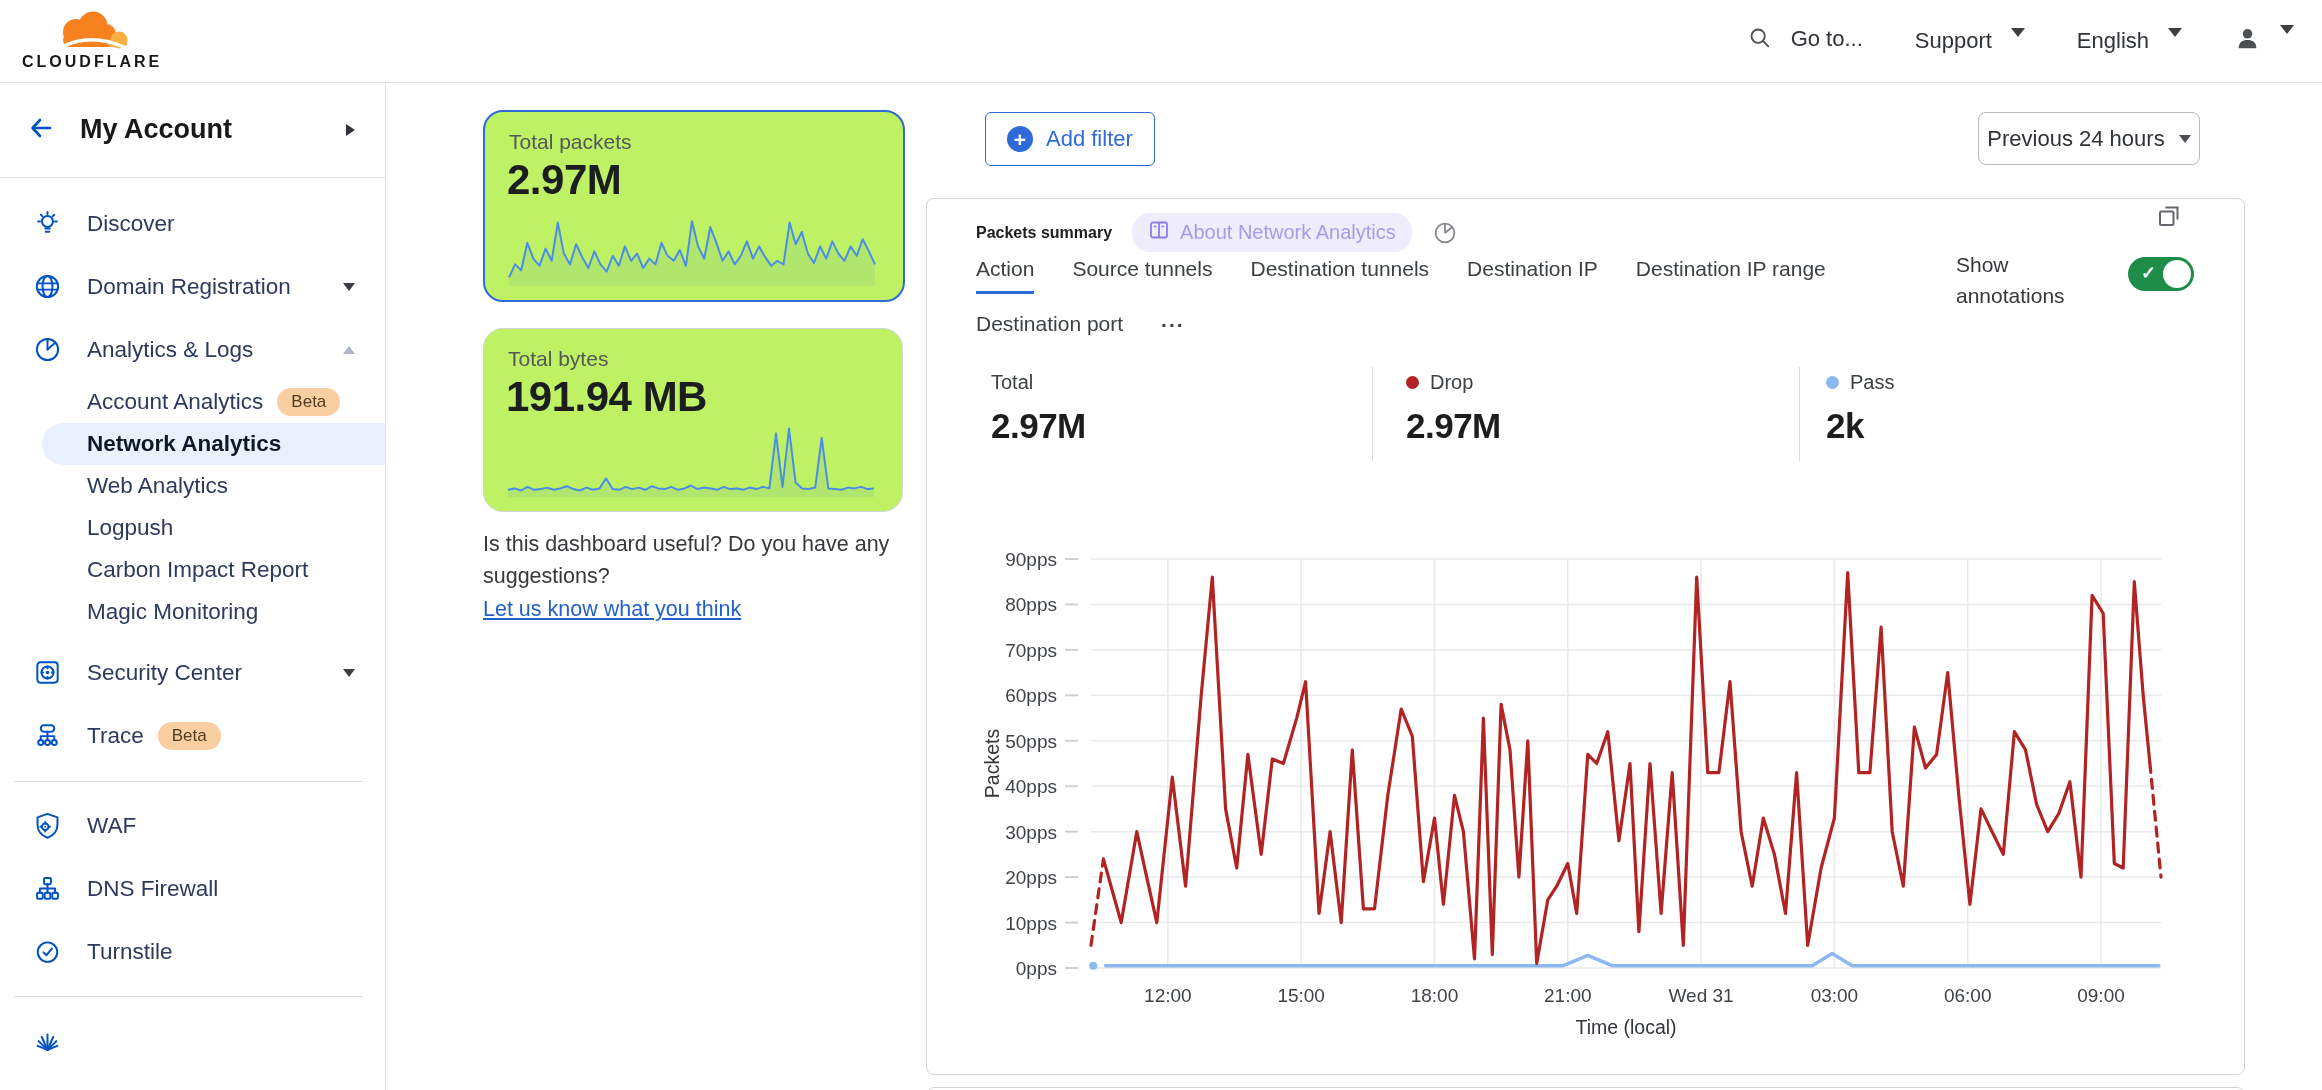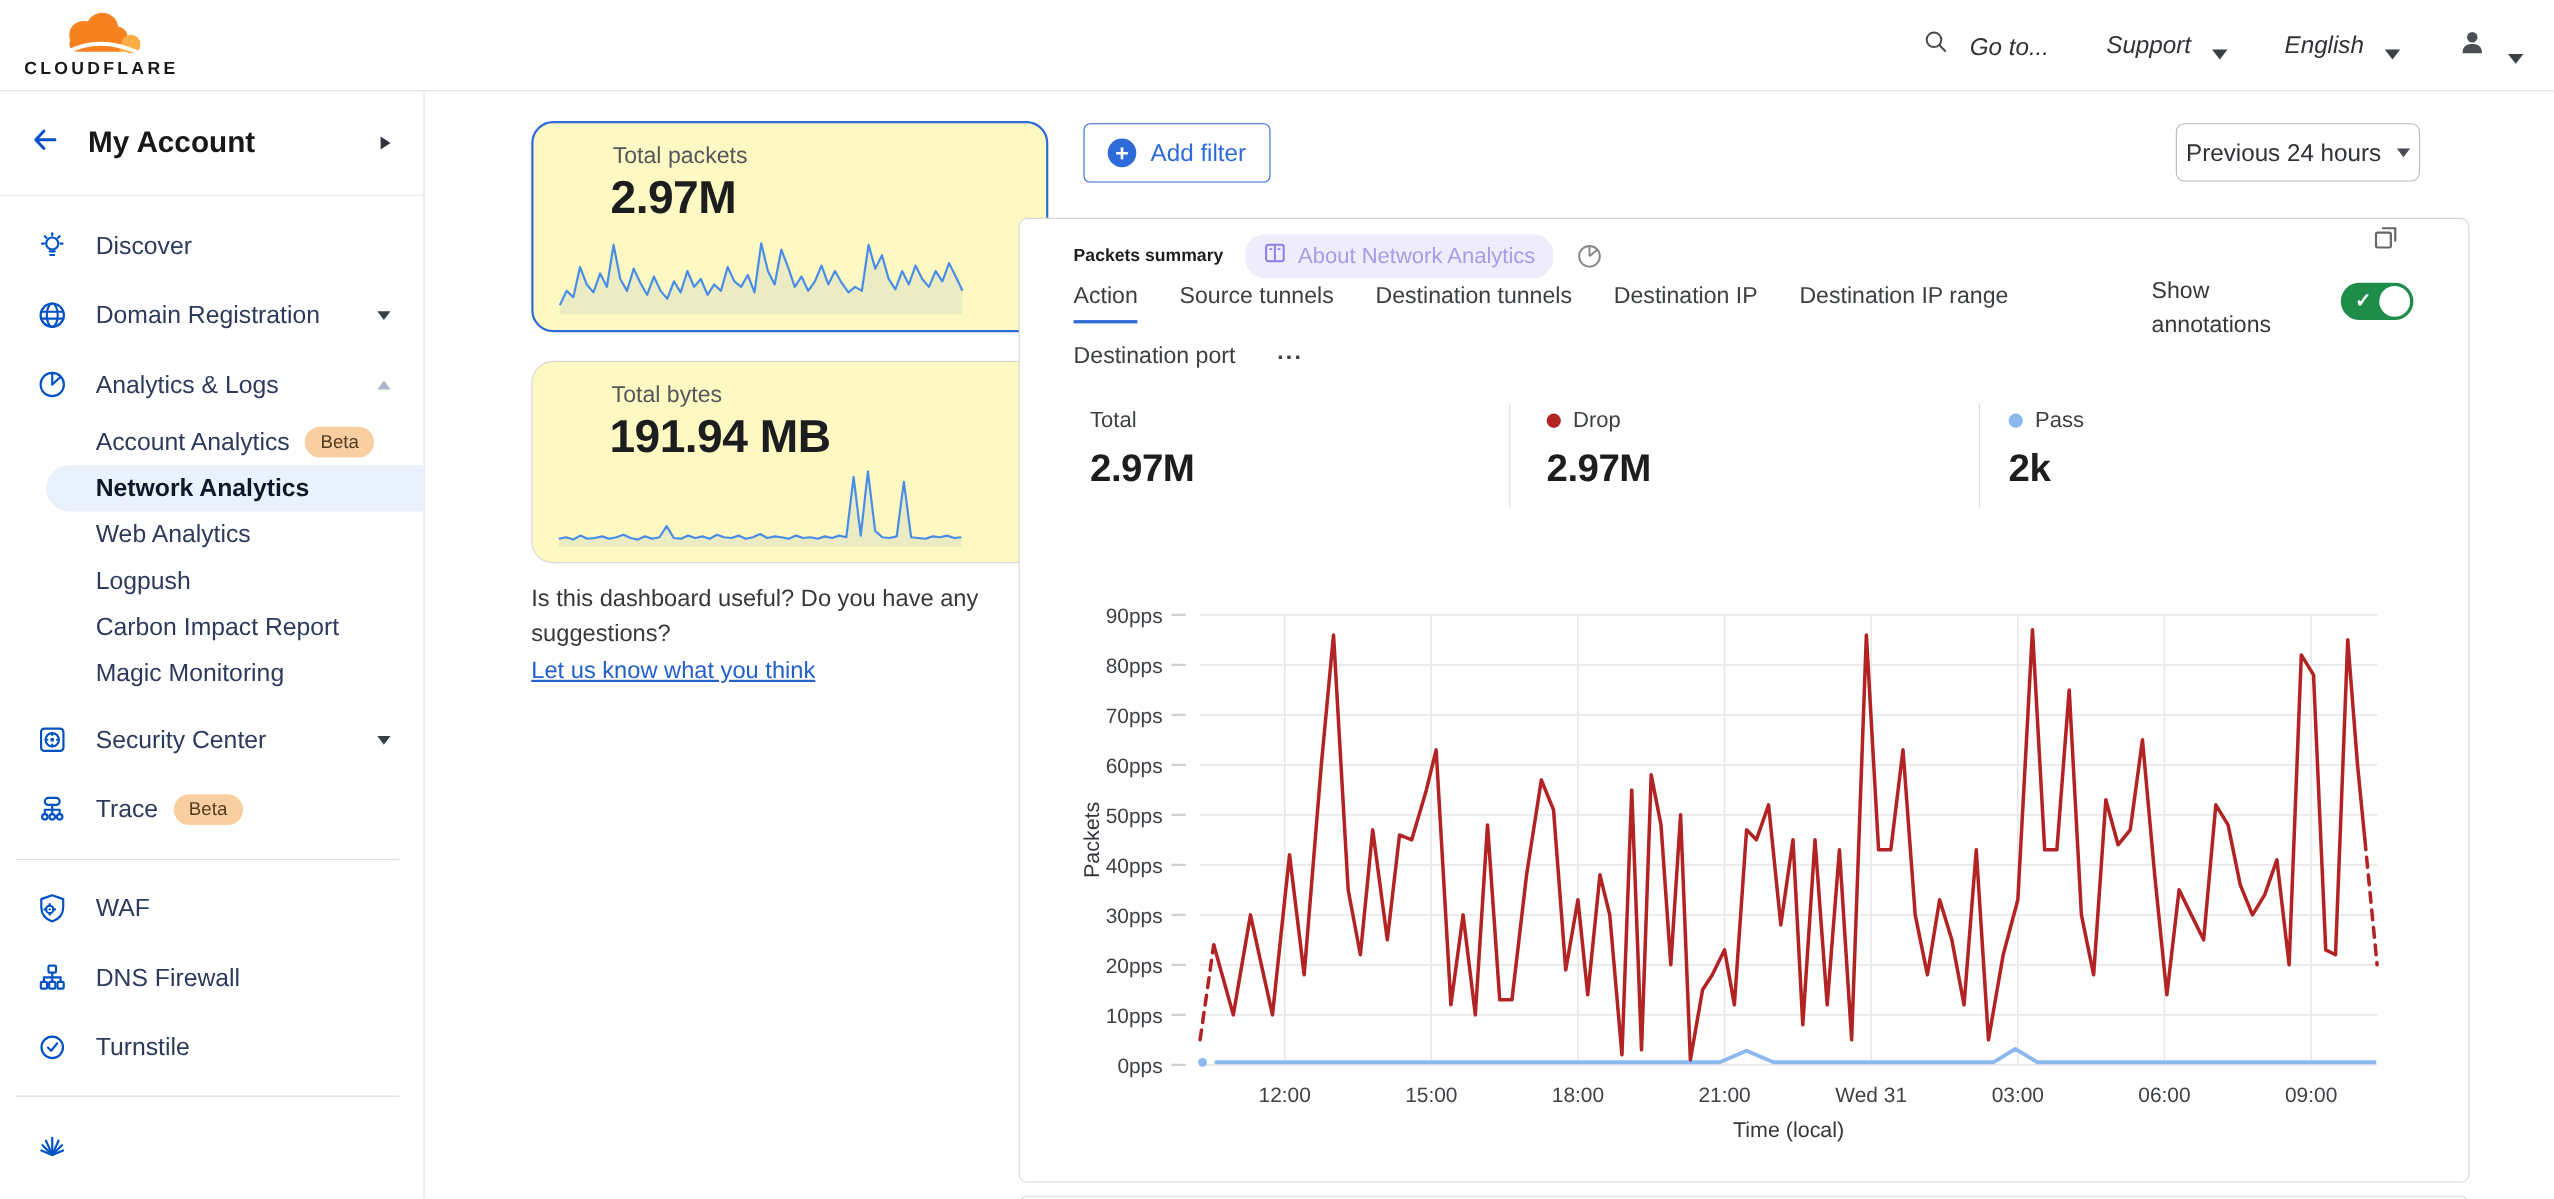--- a/index.html
+++ b/index.html
@@ -7,21 +7,21 @@
     width:2322px;height:1090px;position:relative;overflow:hidden;
     background:#ffffff;color:#222;
     font-family:"Liberation Sans", sans-serif;
   }
   
   .hdr{position:absolute;top:0;left:0;width:2322px;height:82px;background:#fff;
        border-bottom:1px solid #e3e3e3;display:flex;align-items:center;z-index:9;}
   .logo{margin-left:22px;display:flex;flex-direction:column;align-items:center;cursor:pointer;}
   .logo-text{font-size:16px;font-weight:bold;letter-spacing:3px;color:#17181a;margin-top:-2px;}
   .hdr-right{margin-left:auto;display:flex;align-items:center;gap:52px;margin-right:28px;font-size:22px;color:#2f3237;}
-  .hdr-item{display:flex;align-items:flex-end;gap:19px;cursor:pointer;font-style:italic;}
+  .hdr-item{display:flex;align-items:flex-start;gap:19px;cursor:pointer;}
   .tri-d{width:0;height:0;border-left:7px solid transparent;border-right:7px solid transparent;border-top:9px solid #3c4043;}
   
   .sidebar{position:absolute;top:82px;left:0;width:385px;bottom:0;background:#fff;border-right:1px solid #e0e0e0;overflow:hidden;}
   .acct{height:95px;border-bottom:1px solid #e5e5e5;display:flex;align-items:center;padding:0 30px 0 26px;gap:24px;}
   .acct-title{font-size:27px;font-weight:bold;color:#17181a;}
   .acct-chev{margin-left:auto;width:0;height:0;border-top:6.5px solid transparent;border-bottom:6.5px solid transparent;border-left:9px solid #30343a;}
   .nav{padding-top:14px;}
   .nav-item{height:63px;display:flex;align-items:center;padding-left:34px;cursor:pointer;}
   .nav-icon{width:27px;height:27px;margin-right:26px;flex:none;}
   .nav-icon svg{width:27px;height:27px;display:block;}
@@ -30,21 +30,21 @@
   .nav-item.active{background:#e9f1fc;border-radius:22px 0 0 22px;margin-left:42px;padding-left:45px;}
   .nav-item.active .nav-label{font-weight:bold;color:#0f172a;}
   .nav-item.mt{margin-top:8px;}
   .badge-beta{margin-left:14px;background:#f9cfa1;color:#513c22;font-size:17px;padding:4px 14px;border-radius:999px;white-space:nowrap;}
   .nav-chev{margin-left:auto;margin-right:30px;width:0;height:0;}
   .chev-down{border-left:6.5px solid transparent;border-right:6.5px solid transparent;border-top:8px solid #3a3f46;}
   .chev-up{border-left:6.5px solid transparent;border-right:6.5px solid transparent;border-bottom:8px solid #adb6c2;}
   .divider{height:1px;background:#dadada;margin:14px 22px 12px 14px;}
   .divider.d2{margin-top:13px;margin-bottom:9px;}
   
-  .card{position:absolute;background:#fef9c3;border:1px solid #d5d5d5;border-radius:20px;cursor:pointer;padding-left:48px;}
+  .card{position:absolute;background:#bef264;border:1px solid #d5d5d5;border-radius:20px;cursor:pointer;}
   .card.selected{border:2px solid #2f6bd8;}
   #card-packets{left:483px;top:110px;width:418px;height:188px;}
   #card-bytes{left:483px;top:328px;width:418px;height:182px;}
   .card-title{font-size:21px;color:#54575b;margin:18px 0 0 24px;}
   .card-value{font-size:42px;font-weight:bold;color:#1c1d1f;margin:2px 0 0 22px;letter-spacing:-0.5px;}
   .card-spark{position:absolute;left:22px;bottom:10px;}
   .feedback{position:absolute;left:483px;top:528px;width:452px;font-size:21.5px;color:#36383b;line-height:32px;}
   .feedback a{color:#2360c9;text-decoration:underline;display:inline-block;margin-top:1px;cursor:pointer;}
   
   .btn-addfilter{position:absolute;left:985px;top:112px;height:54px;display:flex;align-items:center;gap:13px;

